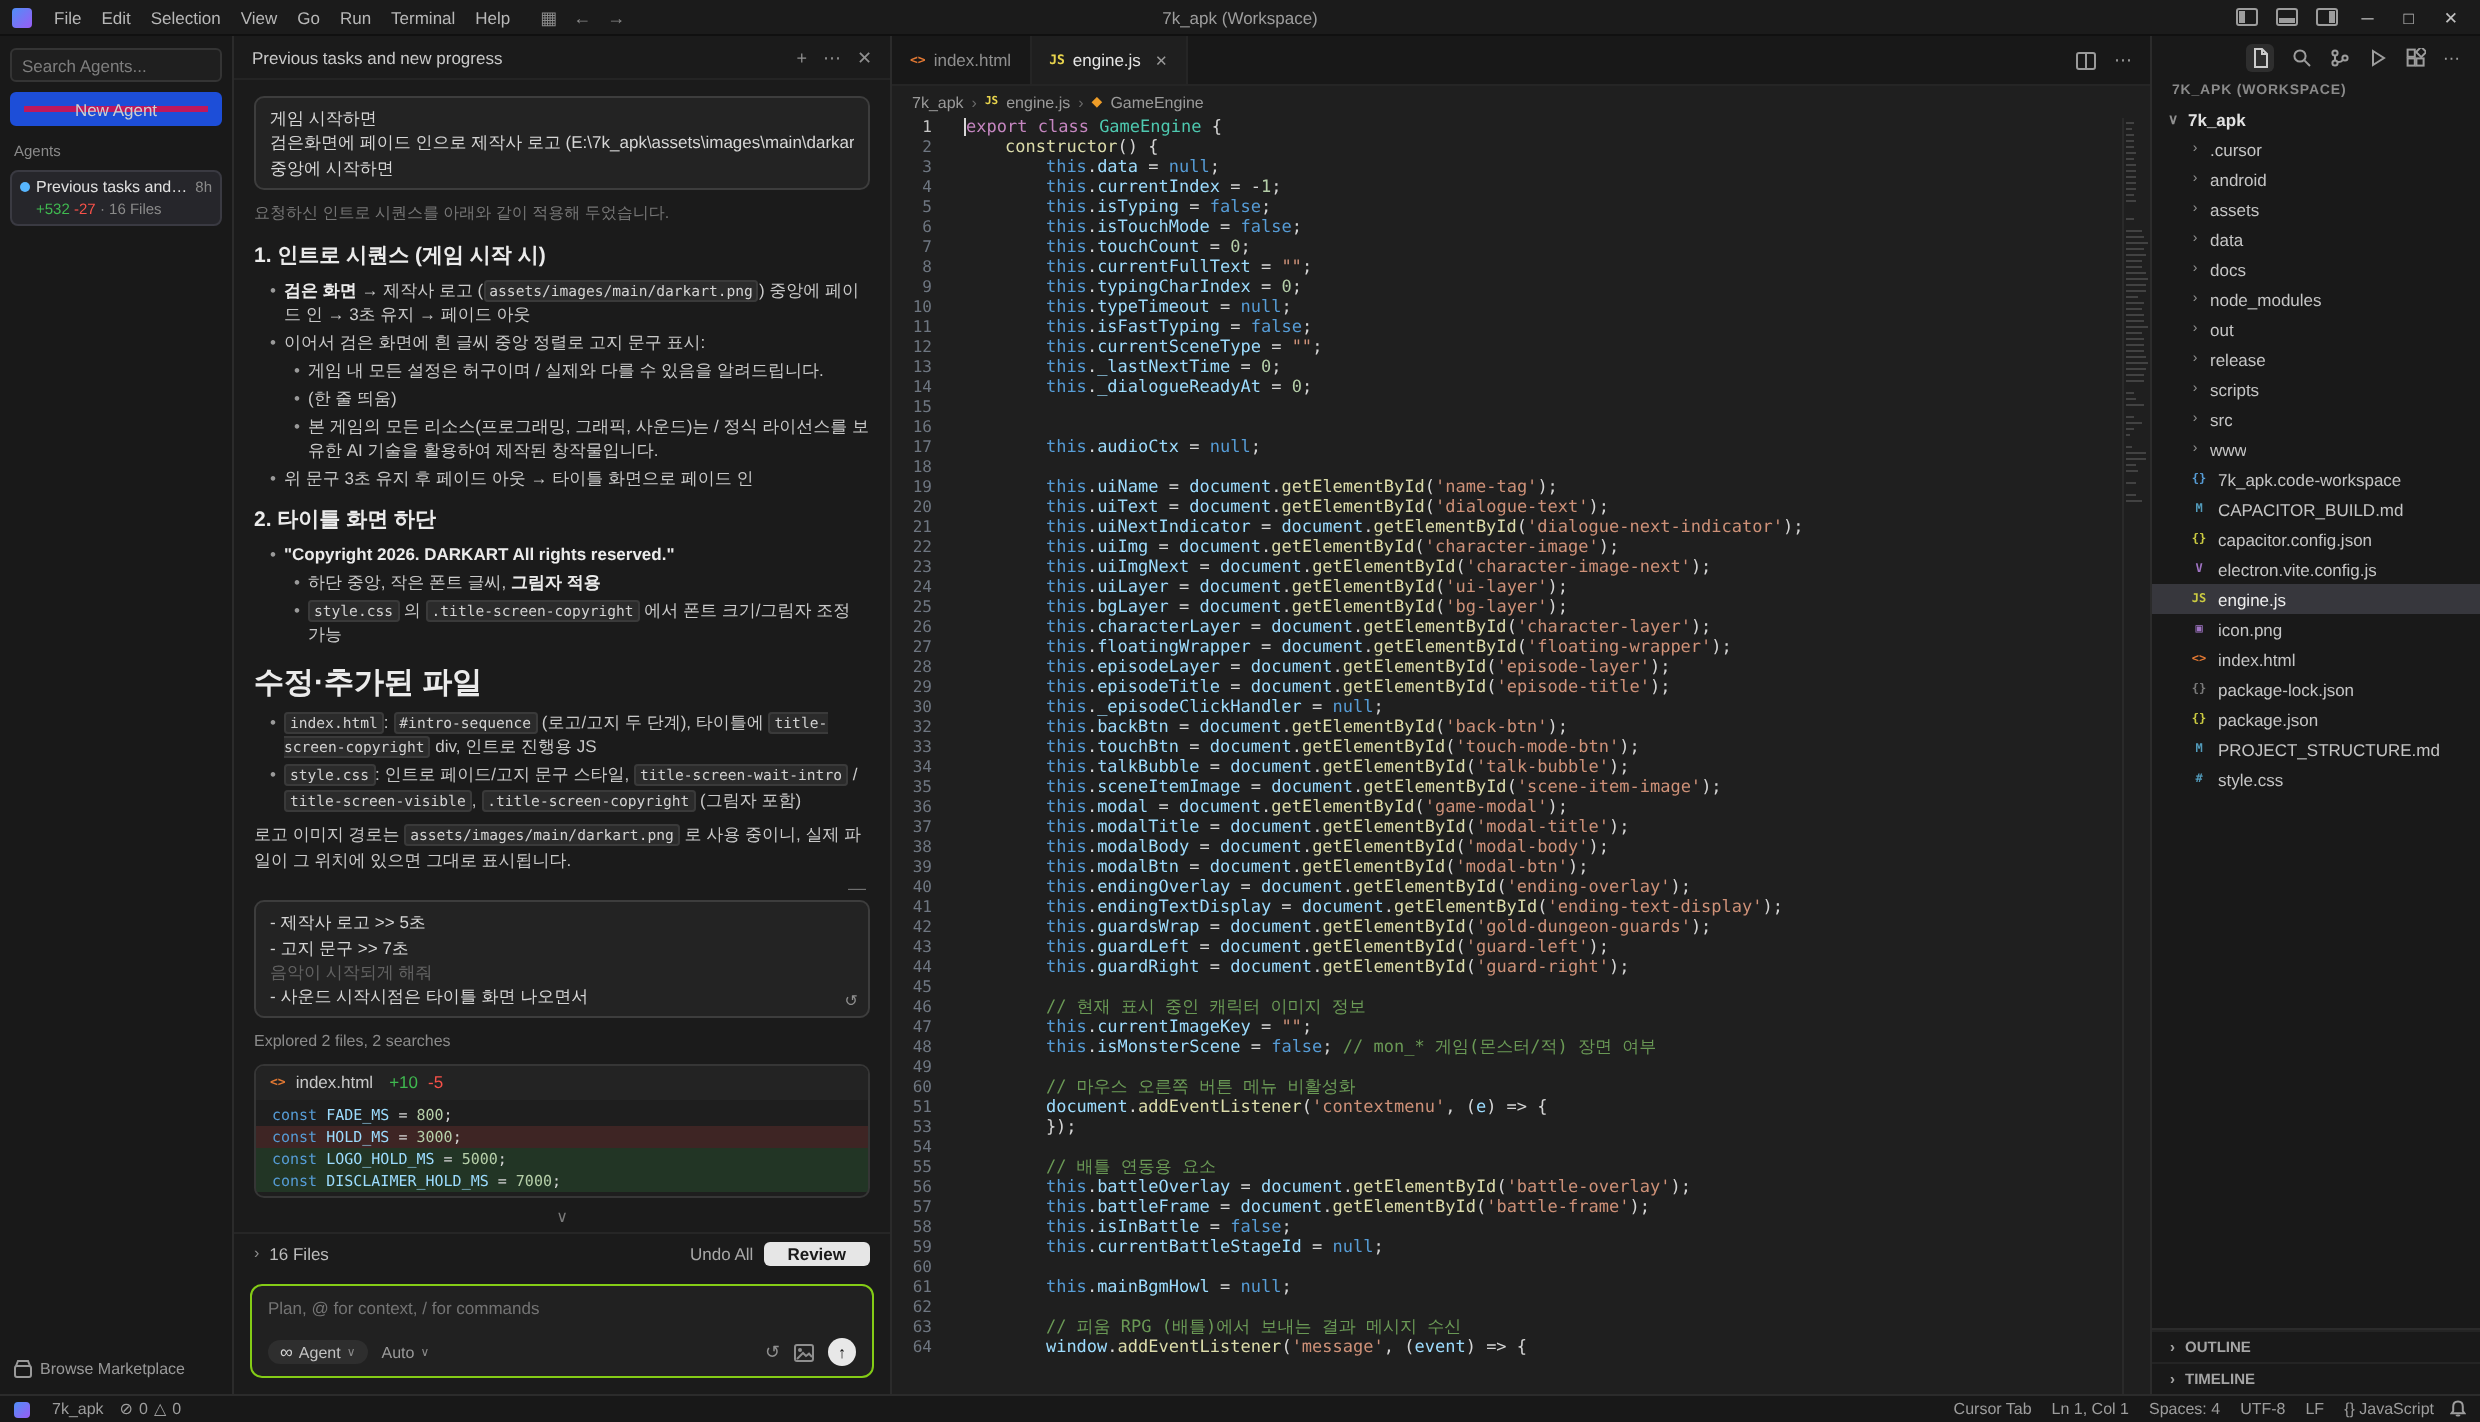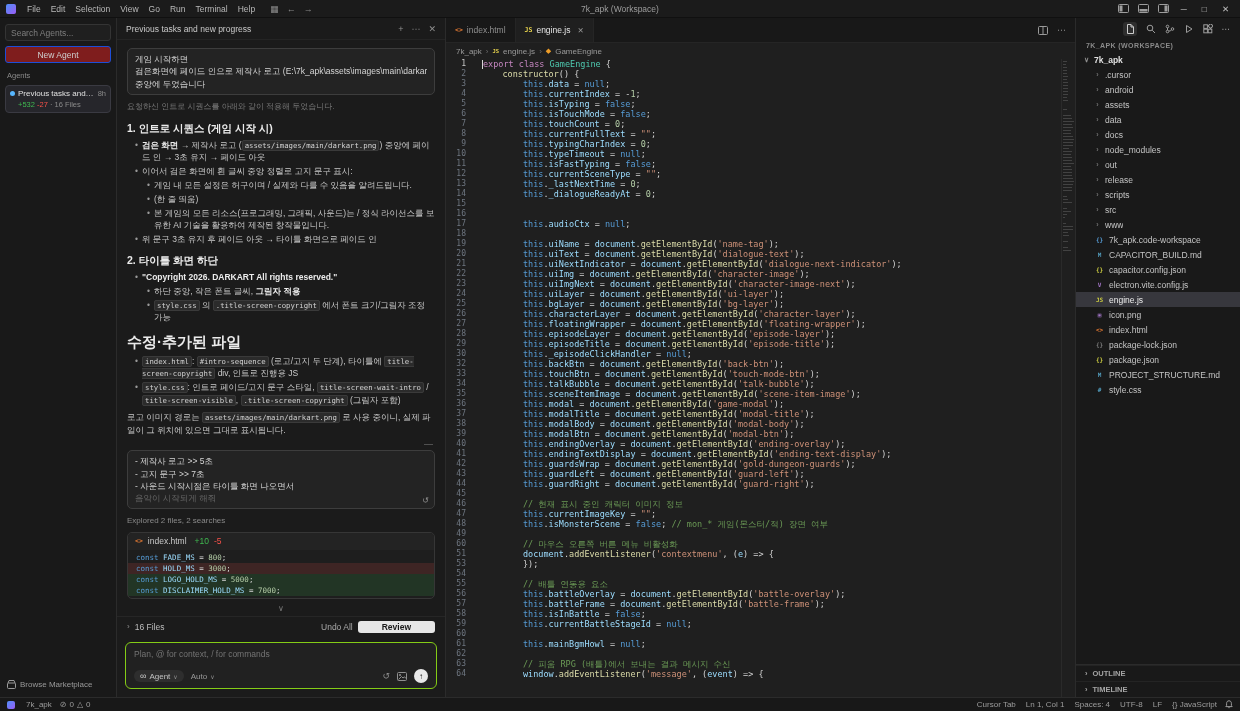--- a/index.html
+++ b/index.html
@@ -17,21 +17,21 @@
 .tb-right{margin-left:auto;display:flex;align-items:center;gap:9px;padding-right:8px;color:#b0b0b0}
 .tb-right svg{display:block}
 .winctl{font-size:8.5px;padding:0 3px;color:#c0c0c0}
 
 
 .main{flex:1;display:flex;min-height:0}
 
 
 .agents{width:117px;background:#191919;border-right:1px solid #2b2b2b;padding:6px 5px;display:flex;flex-direction:column;font-size:8.5px}
 .search-box{height:17px;background:#1f1f1f;border:1px solid #343434;border-radius:3px;display:flex;align-items:center;padding:0 5px;color:#7e7e7e;margin-bottom:5px}
-.new-agent-btn{height:17px;border:1px solid #1d4ed8;border-radius:3px;background:#7f1d1d;color:#cfcfcf;display:flex;align-items:center;justify-content:center;margin-bottom:8px}
+.new-agent-btn{height:17px;border:7px solid #1d4ed8;border-radius:3px;background:#be185d;color:#cfcfcf;display:flex;align-items:center;justify-content:center;margin-bottom:8px}
 .agents-label{font-size:7.5px;color:#8a8a8a;margin:0 2px 5px}
 .agent-item{background:#26262b;border:1px solid #3a3a42;border-radius:4px;padding:3px 4px}
 .ai-row1{display:flex;align-items:center;gap:3px}
 .ai-dot{width:5px;height:5px;border-radius:50%;background:#57b6ff;flex:0 0 5px}
 .ai-title{color:#e0e0e0;font-size:8px;white-space:nowrap;overflow:hidden;text-overflow:ellipsis;flex:1}
 .ai-time{color:#8a8a8a;font-size:7.5px}
 .ai-row2{margin-top:2px;font-size:7.5px;color:#8a8a8a;padding-left:8px}
 .ai-row2 .add{color:#3fb950}
 .ai-row2 .del{color:#f85149}
 .agents .spacer{flex:1}
@@ -67,21 +67,21 @@
 .ddel{color:#f85149}
 .diff-body{padding:2px 0;font-family:"DejaVu Sans Mono",monospace;font-size:7.5px;line-height:11px}
 .diff-line{white-space:pre;overflow:hidden;padding:0 8px;color:#d4d4d4}
 .diff-line.add{background:rgba(63,185,80,.15)}
 .diff-line.del{background:rgba(248,81,73,.15)}
 .chat-expand{text-align:center;color:#7a7a7a;font-size:8px;line-height:9px;margin:1px 0}
 .files-footer{flex:0 0 20px;display:flex;align-items:center;gap:5px;padding:0 10px;font-size:8.5px;color:#bdbdbd;border-top:1px solid #262626}
 .ff-chev{color:#8f8f8f;font-size:8px}
 .ff-spacer{flex:1}
 .ff-undo{color:#a8a8a8}
-.ff-review{background:#e6e6e6;color:#1a1a1a;border-radius:3px;padding:1px 24px;font-weight:bold}
+.ff-review{background:#e6e6e6;color:#1a1a1a;border-radius:3px;padding:1px 12px;font-weight:bold}
 .chat-input{flex:0 0 auto;margin:6px 8px 8px;border:1px solid #84cc16;border-radius:6px;background:#212121;padding:6px 8px 5px}
 .ci-ph{color:#747474;font-size:8.5px}
 .ci-row{display:flex;align-items:center;gap:7px;margin-top:10px}
 .agent-pill{display:flex;align-items:center;gap:3px;background:#2e2e2e;border-radius:9px;padding:1px 6px;font-size:8px;color:#c2c2c2}
 .inf{font-size:9px;color:#d0d0d0}
 .model-sel{font-size:8px;color:#9a9a9a;display:flex;gap:3px;align-items:center}
 .dcaret{font-size:6px;color:#8a8a8a}
 .ci-spacer{flex:1}
 .ci-ico{color:#8f8f8f;font-size:9px;display:flex;align-items:center}
 .send-btn{width:14px;height:14px;border-radius:50%;background:#e8e8e8;color:#111;font-size:8px;display:flex;align-items:center;justify-content:center;font-weight:bold}
@@ -217,21 +217,21 @@
         <span class="ch-icons">
           <span>+</span>
           <span>⋯</span>
           <span>✕</span>
         </span>
       </div>
       <div class="chat-content">
           <div class="chat-user-box">
             <div class="uline">게임 시작하면</div>
             <div class="uline">검은화면에 페이드 인으로 제작사 로고 (E:\7k_apk\assets\images\main\darkart.png)</div>
-            <div class="uline">중앙에 두었습니다</div>
+            <div class="uline">중앙에 시작하면</div>
           </div>
           <div class="chat-muted">요청하신 인트로 시퀀스를 아래와 같이 적용해 두었습니다.</div>
           <div class="chat-h2">1. 인트로 시퀀스 (게임 시작 시)</div>
           <div class="chat-bullet l1">
             <span class="bm">•</span>
             <span><b>검은 화면</b><span> → 제작사 로고 (</span><code>assets/images/main/darkart.png</code><span>) 중앙에 페이드 인 → 3초 유지 → 페이드 아웃</span></span>
           </div>
           <div class="chat-bullet l1">
             <span class="bm">•</span>
             <span><span>이어서 검은 화면에 흰 글씨 중앙 정렬로 고지 문구 표시:</span></span>
@@ -272,22 +272,22 @@
           </div>
           <div class="chat-bullet l1">
             <span class="bm">•</span>
             <span><code>style.css</code><span>: 인트로 페이드/고지 문구 스타일, </span><code>title-screen-wait-intro</code><span> / </span><code>title-screen-visible</code><span>, </span><code>.title-screen-copyright</code><span> (그림자 포함)</span></span>
           </div>
           <div class="chat-para"><span>로고 이미지 경로는 </span><code>assets/images/main/darkart.png</code><span> 로 사용 중이니, 실제 파일이 그 위치에 있으면 그대로 표시됩니다.</span></div>
           <div class="chat-divider">—</div>
           <div class="chat-user-box">
             <div class="uline">- 제작사 로고 &gt;&gt; 5초</div>
             <div class="uline">- 고지 문구 &gt;&gt; 7초</div>
+            <div class="uline faded">음악이 시작되게 해줘</div>
             <div class="uline">- 사운드 시작시점은 타이틀 화면 나오면서</div>
-            <div class="uline faded">음악이 시작되게 해줘</div>
             <span class="reply-ico">↺</span>
           </div>
           <div class="chat-explored">Explored 2 files, 2 searches</div>
           <div class="diff-card">
             <div class="diff-head">
               <span class="dicon html">&lt;&gt;</span>
               <span>index.html</span>
               <span class="dadd">+10</span>
               <span class="ddel">-5</span>
             </div>

